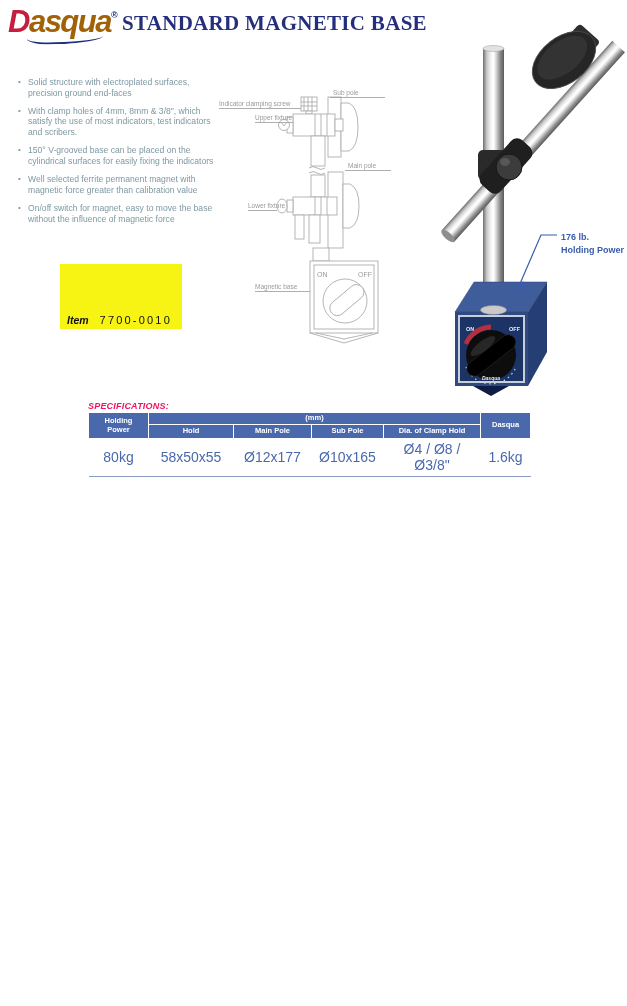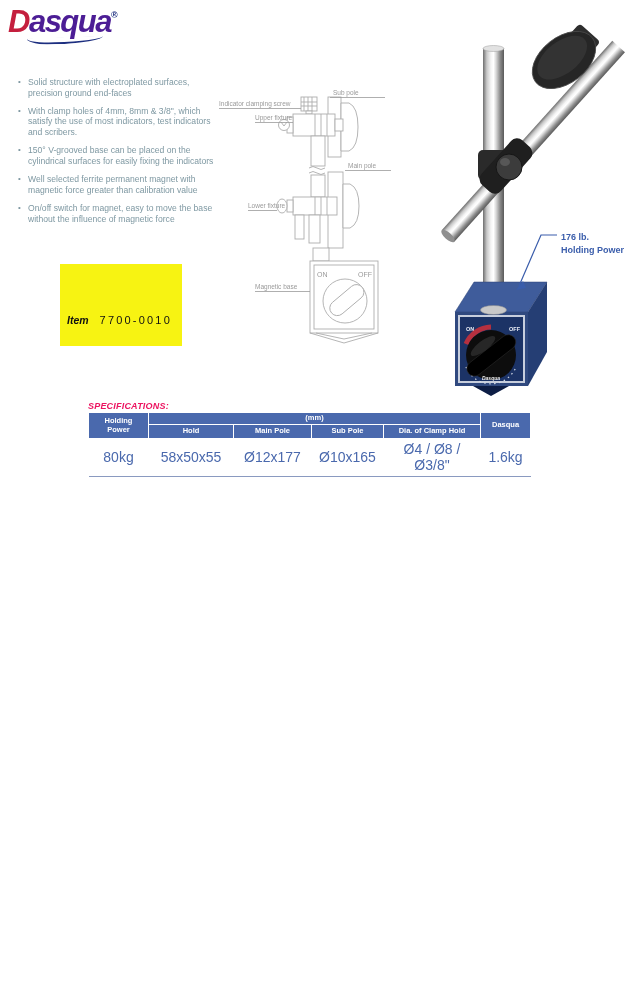--- a/index.html
+++ b/index.html
@@ -3,37 +3,37 @@
 <meta charset="utf-8">
 <style>
   html,body{margin:0;padding:0;background:#fff;}
   .page{position:relative;width:627px;height:1006px;background:#fff;overflow:hidden;
         font-family:"Liberation Sans",sans-serif;}
 
   
   .logo{position:absolute;left:8px;top:6px;font-style:italic;font-weight:bold;
         font-size:31px;letter-spacing:-1.5px;line-height:1;}
   .logo-d{color:#c41f3e;}
-  .logo-rest{color:#4c1d95;}
+  .logo-rest{color:#a16207;}
   .logo-reg{font-size:9px;color:#1d2f80;vertical-align:14px;letter-spacing:0;font-style:normal;}
   .logo-swoosh{position:absolute;left:27px;top:37px;width:76px;height:5px;
         border-bottom:2.5px solid #1d2f80;border-radius:0 0 70% 40%/0 0 100% 100%;
         transform:rotate(-2deg);}
   .title{position:absolute;left:122px;top:11px;font-family:"Liberation Serif",serif;
         font-weight:bold;font-size:21px;color:#252e7d;letter-spacing:0.3px;}
 
   
   .features{position:absolute;left:18px;top:77px;width:202px;color:#7e98a2;
         font-size:8.6px;line-height:1.24;}
   .feat{display:flex;margin-bottom:7.5px;}
   .feat .dot{flex:0 0 10px;font-size:8px;}
 
   
   .item-badge{position:absolute;left:60px;top:264px;background:#f7f312;
-        padding:2px 10px 20px 7px;display:inline-flex;align-items:baseline;gap:11px;
+        padding:2px 10px 3px 7px;display:inline-flex;align-items:baseline;gap:11px;
         color:#111;}
   .item-label{font-style:italic;font-weight:bold;font-size:10.5px;}
   .item-number{font-weight:normal;font-size:11px;letter-spacing:2.2px;margin-top:48px;}
 
   
   .diagram-svg{position:absolute;left:215px;top:84px;}
   .photo-svg{position:absolute;left:428px;top:4px;}
 
   
   .spec-title{position:absolute;left:88px;top:401px;color:#ec1561;font-weight:bold;
@@ -49,20 +49,21 @@
 </style>
 </head>
 <body>
 
 <div class="page">
 
   <div class="logo">
     <span class="logo-d">D</span><span class="logo-rest">asqua</span><span class="logo-reg">®</span>
   </div>
   <div class="logo-swoosh"></div>
+  <div class="title">STANDARD MAGNETIC BASE</div>
 
   <div class="features">
     <div class="feat">
         <span class="dot">•</span>
         <span>Solid structure with electroplated surfaces, precision ground end-faces</span>
       </div>
     <div class="feat">
         <span class="dot">•</span>
         <span>With clamp holes of 4mm, 8mm &amp; 3/8", which satisfy the use of most indicators, test indicators and scribers.</span>
       </div>

